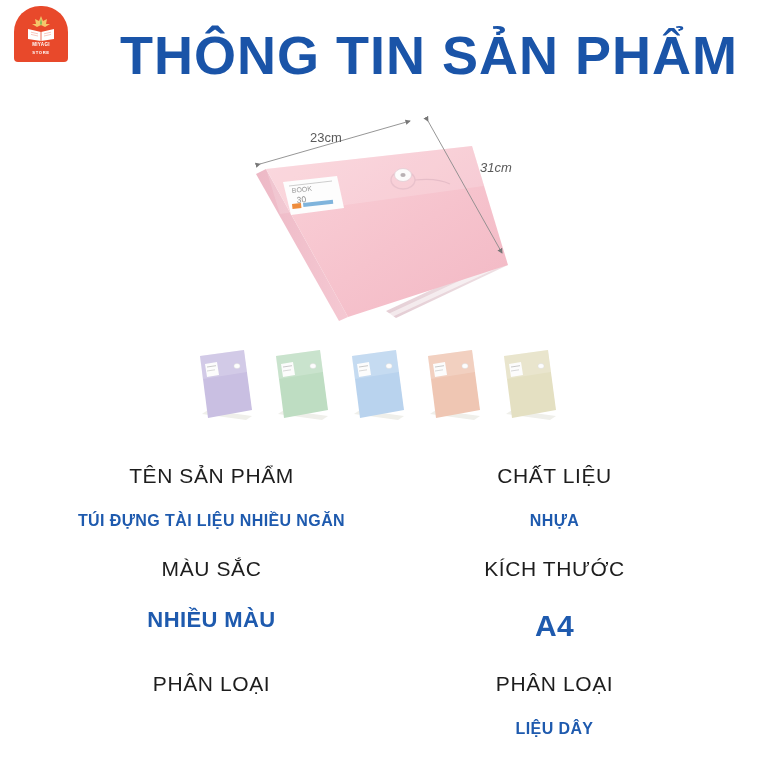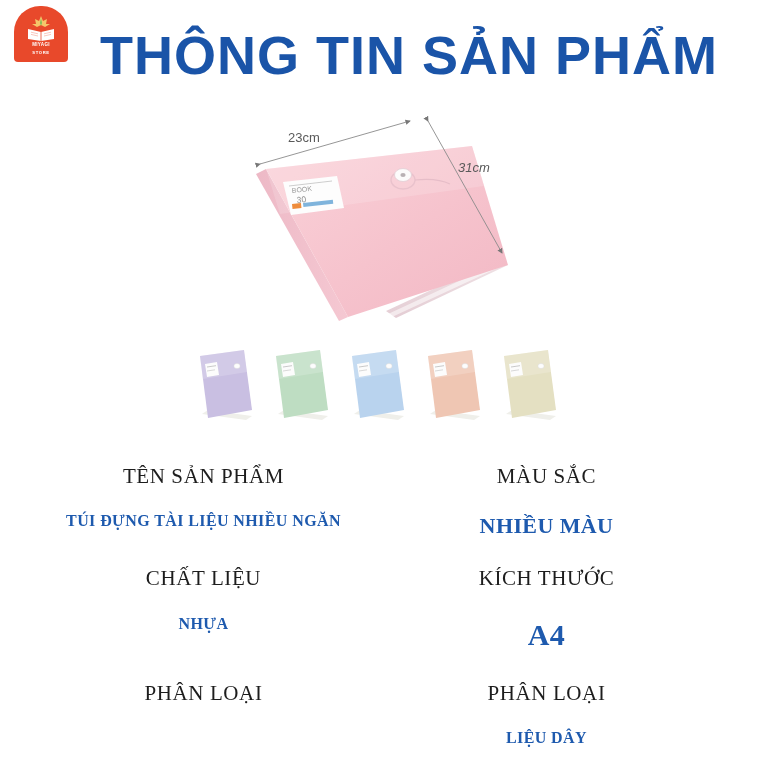--- a/index.html
+++ b/index.html
@@ -58,21 +58,21 @@
     font-size:4.2px;
     font-weight:bold;
     color:#ffffff;
     letter-spacing:.6px;
     white-space:nowrap;
   }
 
   
   .title {
     position:absolute;
-    left:100px; top:26px;
+    left:120px; top:26px;
     width:600px;
     text-align:center;
     font-size:54px;
     font-weight:bold;
     color:#1A54A8;
     letter-spacing:1px;
     line-height:1.1;
     white-space:nowrap;
   }
 
@@ -83,41 +83,41 @@
     width:300px; height:210px;
   }
   .hero svg { display:block; width:100%; height:100%; }
 
   .dim-label {
     position:absolute;
     font-size:13px;
     color:#5a5a5a;
     font-family:"Liberation Sans", sans-serif;
     white-space:nowrap;
+    margin-left:22px;
   }
   .dim-w { left:288px; top:130px; }
   .dim-h { left:458px; top:160px;font-style:italic; }
 
   
   .swatches {
     position:absolute;
     left:190px; top:342px;
     width:390px; height:86px;
   }
   .swatches svg { display:block; width:100%; height:100%; }
 
   
   .specs {
     position:absolute;
-    left:32px; top:462px;
+    left:40px; top:462px;
     width:686px;
     display:grid;
     grid-template-columns:1fr 1fr;
     row-gap:22px;
-    font-family:Liberation Serif, serif;
   }
   .spec-cell { text-align:center; }
 
   .spec-label {
     font-size:21px;
     color:#1d1d1d;
     letter-spacing:.6px;
     line-height:1.35;
     white-space:nowrap;
   }
@@ -270,30 +270,30 @@
   </div>
 
   <div class="specs">
 
     <div class="spec-cell">
       <div class="spec-label">TÊN SẢN PHẨM</div>
       <div class="spec-value norm">TÚI ĐỰNG TÀI LIỆU NHIỀU NGĂN</div>
     </div>
 
     <div class="spec-cell">
+      <div class="spec-label">CHẤT LIỆU</div>
+      <div class="spec-value norm">NHỰA</div>
+    </div>
+
+    <div class="spec-cell">
       <div class="spec-label">MÀU SẮC</div>
       <div class="spec-value lg">NHIỀU MÀU</div>
     </div>
 
     <div class="spec-cell">
-      <div class="spec-label">CHẤT LIỆU</div>
-      <div class="spec-value norm">NHỰA</div>
-    </div>
-
-    <div class="spec-cell">
       <div class="spec-label">KÍCH THƯỚC</div>
       <div class="spec-value xl">A4</div>
     </div>
 
     <div class="spec-cell">
       <div class="spec-label">PHÂN LOẠI</div>
     </div>
 
     <div class="spec-cell">
       <div class="spec-label">PHÂN LOẠI</div>

